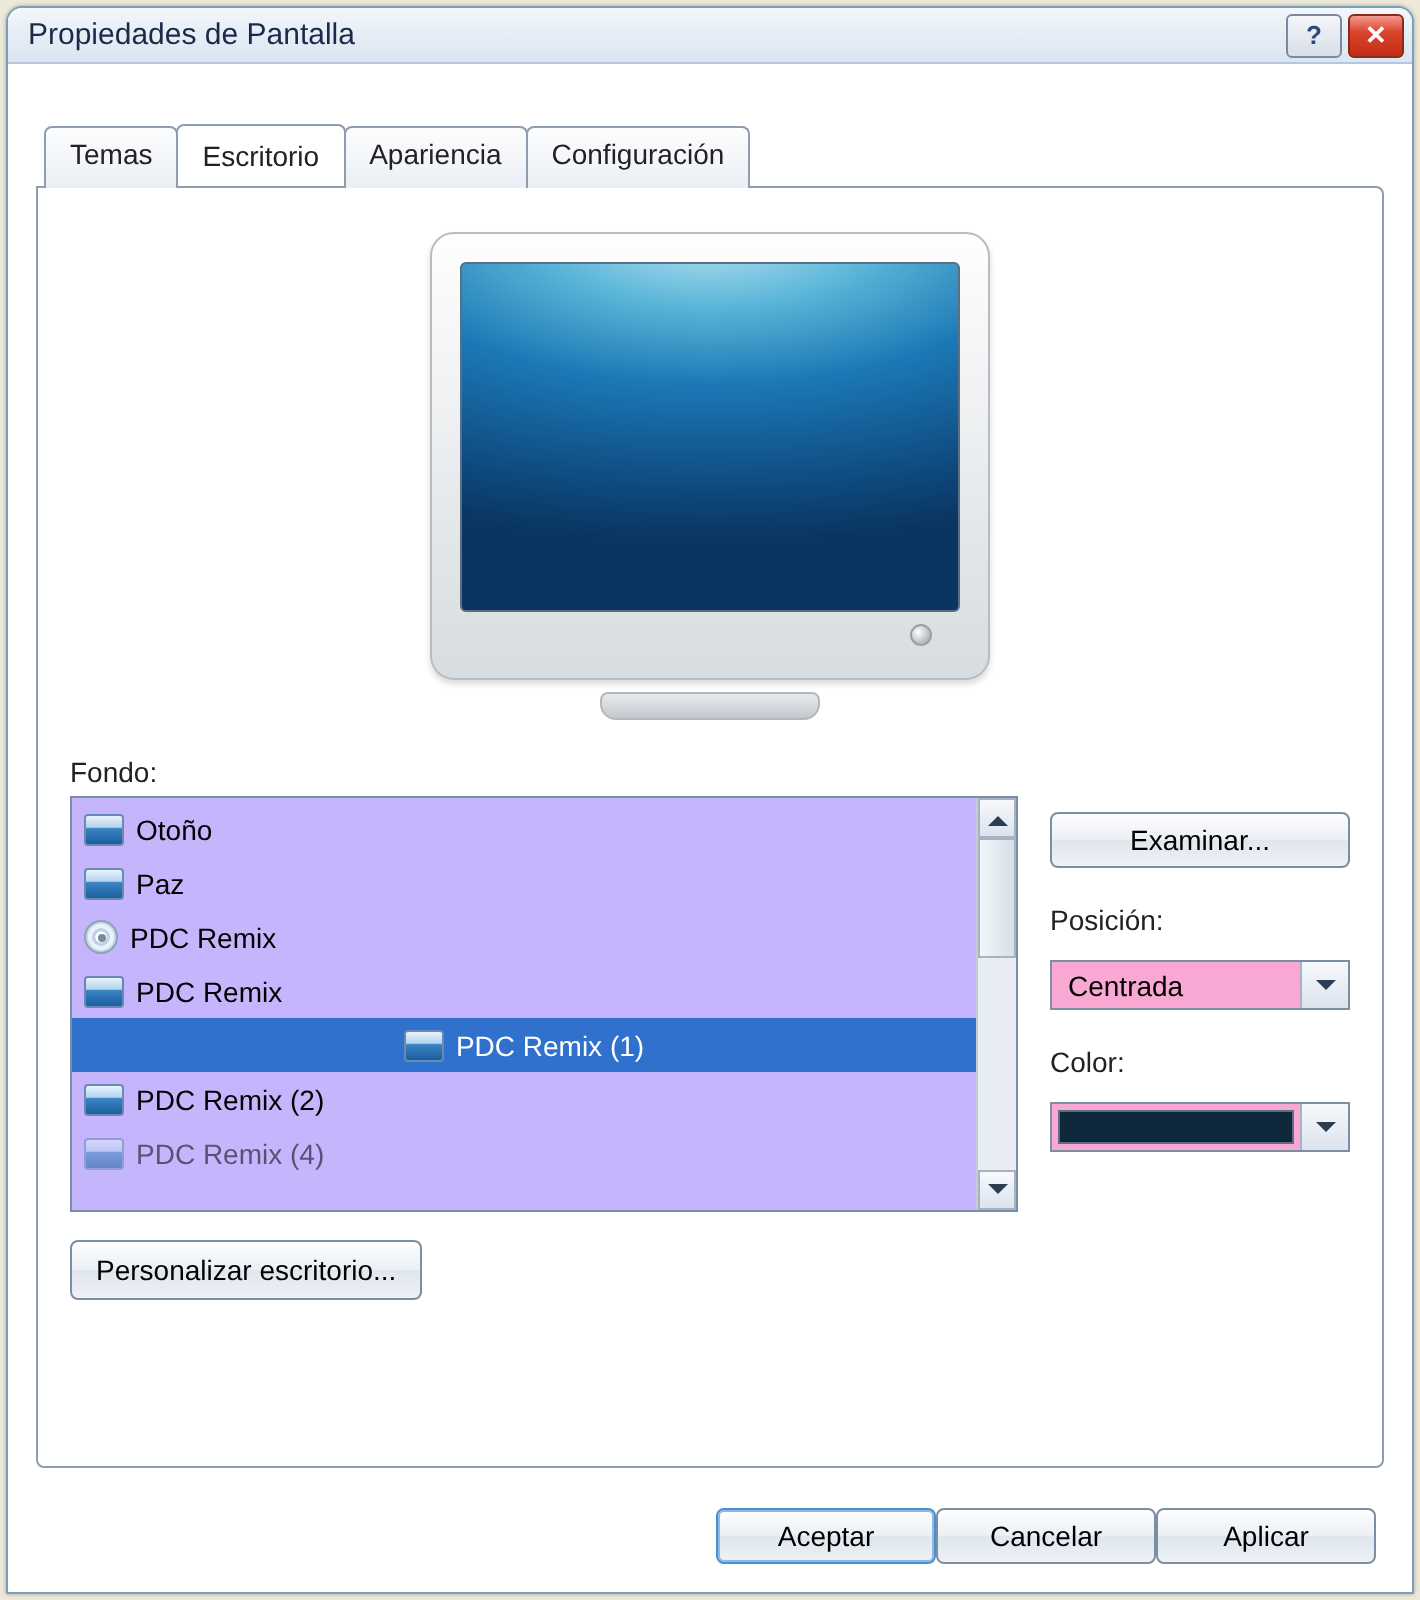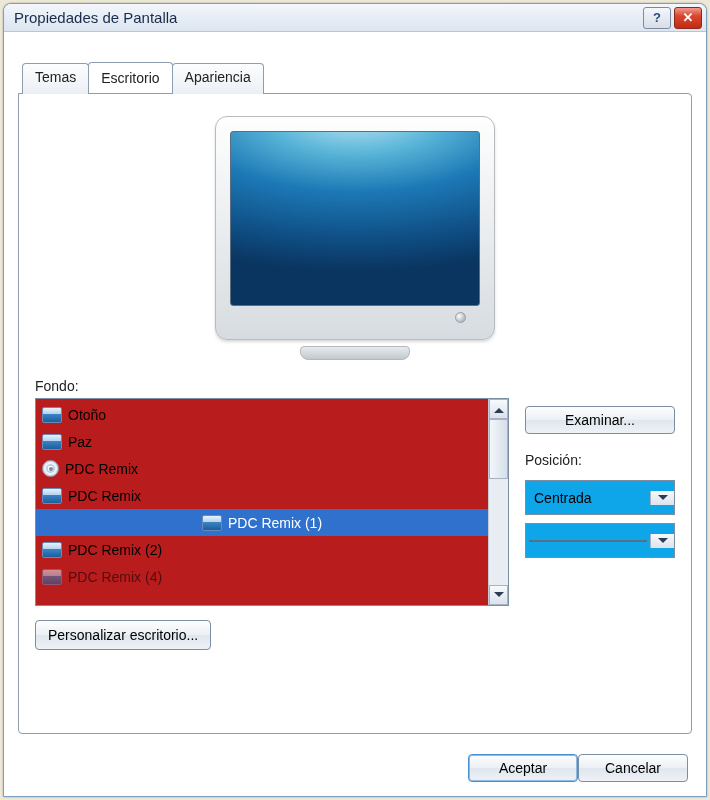--- a/index.html
+++ b/index.html
@@ -141,21 +141,21 @@
 .lower {
   display:flex;
   gap:16px;
   flex:1;
 }
 .left-col { flex:1; display:flex; flex-direction:column; }
 .right-col { width:150px; display:flex; flex-direction:column; gap:8px; padding-top:0;}
 .section-label { font-size:14px; color:#222; margin-bottom:4px; }
 .listbox {
   border:1px solid #7b8ea3;
-  background:#b91c1c;
+  background:#c4b5fd;
   height:208px;
   display:flex;
 }
 .list-inner{ flex:1; overflow:hidden; padding:2px 0; }
 .list-item {
   display:flex; align-items:center;
   padding:2px 6px;
   font-size:14px;
   color:#000;
   cursor:pointer;
@@ -203,23 +203,22 @@
   text-align:center;
 }
 .btn-wide{width:100%;}
 .btn-default{
   border:1px solid #4a8fd0;
   box-shadow: inset 0 0 0 1px #8db9e5;
 }
 .select {
   display:flex;
   border:1px solid #7b8ea3;
-  height:35px;
-  background:#0ea5e9;
-  align-items:center;
+  height:25px;
+  background:#f9a8d4;
 }
 .select .sval{flex:1;padding:4px 8px;font-size:14px;}
 .select .sarr{width:24px;border-left:1px solid #a7b3c2;display:flex;align-items:center;justify-content:center;background:linear-gradient(to bottom,#f7f9fc,#dbe3ec);cursor:pointer;}
 .select .sarr::after{content:"";border:5px solid transparent;border-top-color:#2b3c53;margin-top:4px;}
 .color-swatch{flex:1;margin:3px;background:#10283c;border:1px solid #5a6f84;}
 .personalize-row{margin-top:14px;}
 .personalize-row .btn{padding:6px 12px;}
 .footer {
   padding:12px 18px 14px 0;
   display:flex;
@@ -241,20 +240,21 @@
         <span>✕</span>
       </div>
     </div>
   </div>
 
   <div class="client">
     <div class="tabs">
       <div class="tab"><span>Temas</span></div>
       <div class="tab active"><span>Escritorio</span></div>
       <div class="tab"><span>Apariencia</span></div>
+      <div class="tab"><span>Configuración</span></div>
     </div>
 
     <div class="tabpanel">
       <div class="preview-area">
         <div class="monitor">
           <div class="monitor-frame">
             <div class="monitor-screen"></div>
             <div class="monitor-controls">
                 <div class="dot"></div>
               </div>
@@ -317,26 +317,28 @@
         <div class="right-col">
           <div style="height:20px"></div>
           <button class="btn btn-wide"><span>Examinar...</span></button>
 
           <div class="section-label" style="margin-top:10px">Posición:</div>
           <div class="select">
             <div class="sval">Centrada</div>
             <div class="sarr"></div>
           </div>
 
+          <div class="section-label" style="margin-top:10px">Color:</div>
           <div class="select">
             <div class="color-swatch" style="background:#10283c;flex:1;margin:3px;border:1px solid #5a6f84;"></div>
             <div class="sarr"></div>
           </div>
         </div>
       </div>
     </div>
   </div>
 
   <div class="footer">
     <button class="btn btn-default"><span>Aceptar</span></button>
     <button class="btn"><span>Cancelar</span></button>
+    <button class="btn"><span>Aplicar</span></button>
   </div>
 </div>
 
 </body></html>

